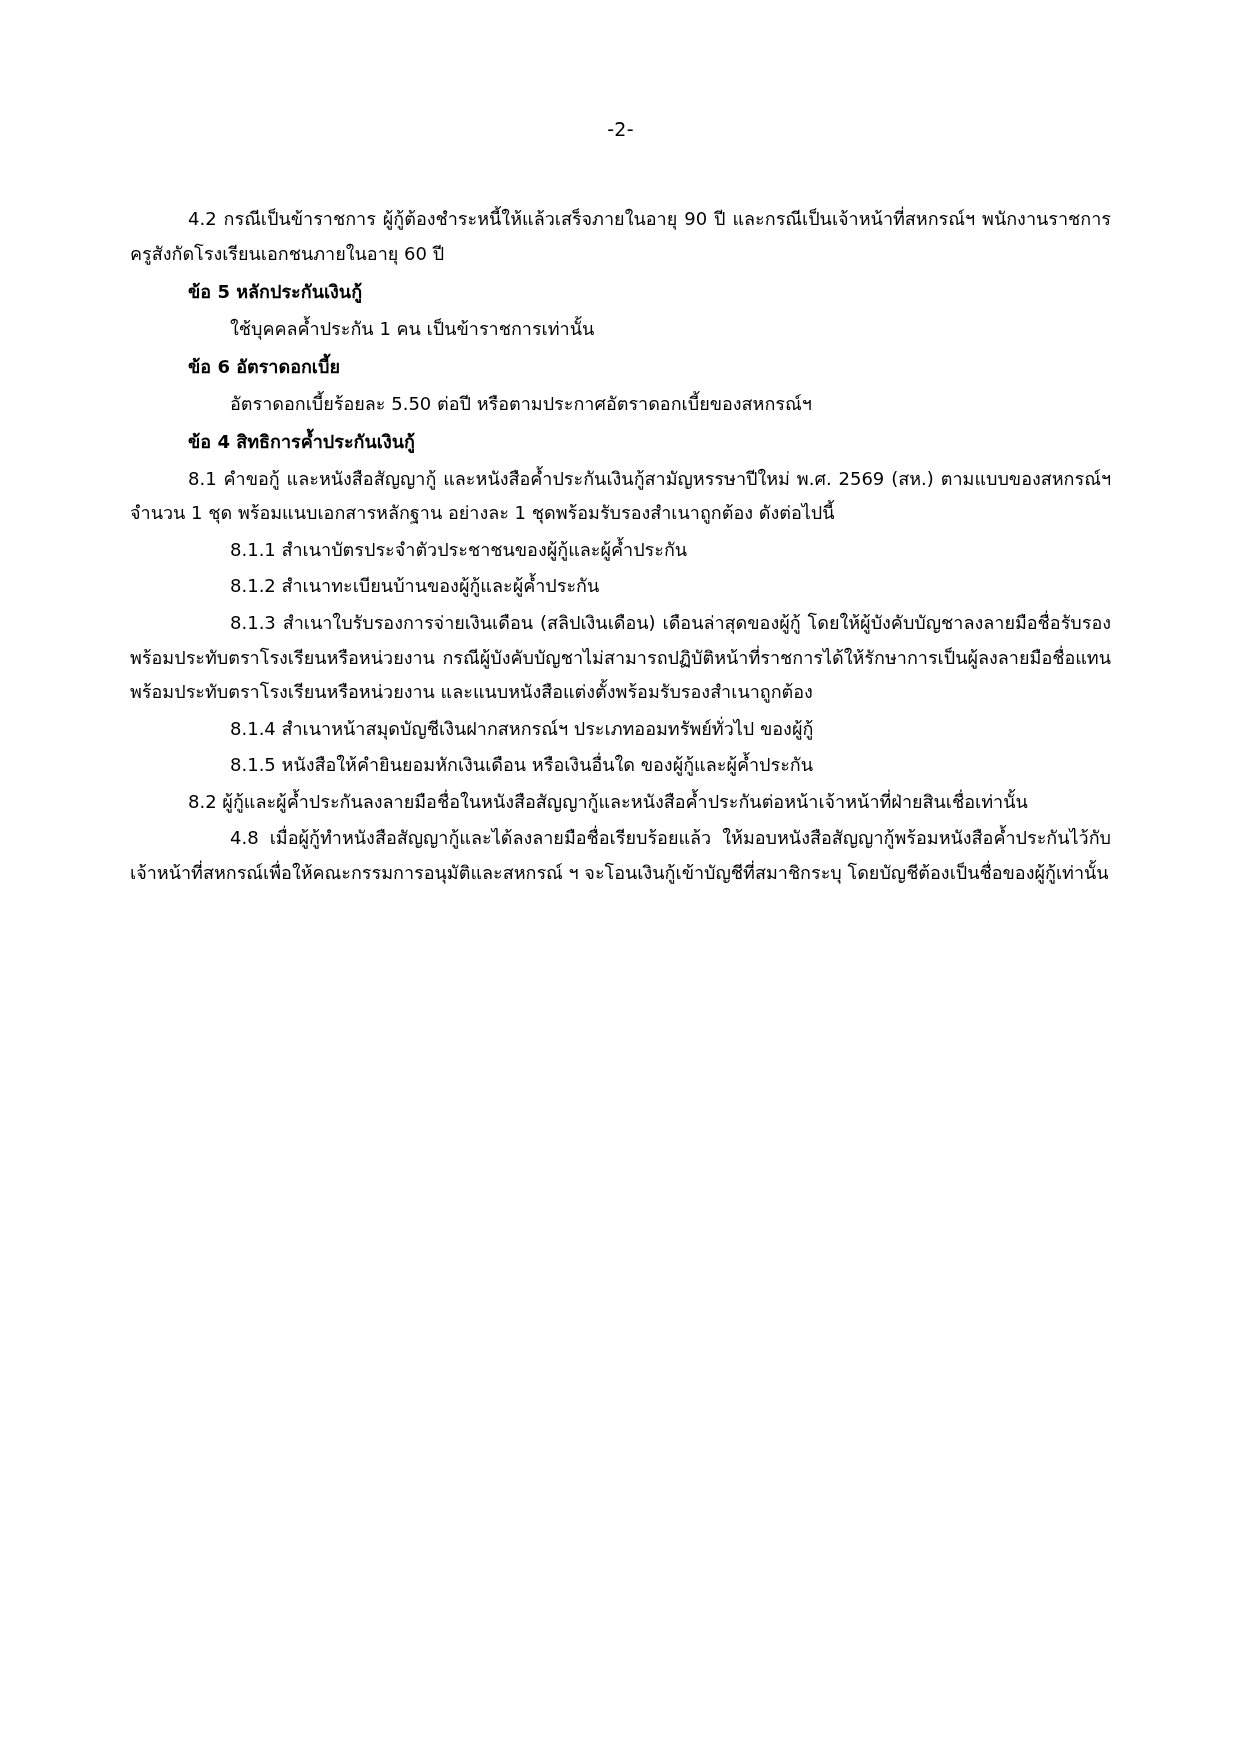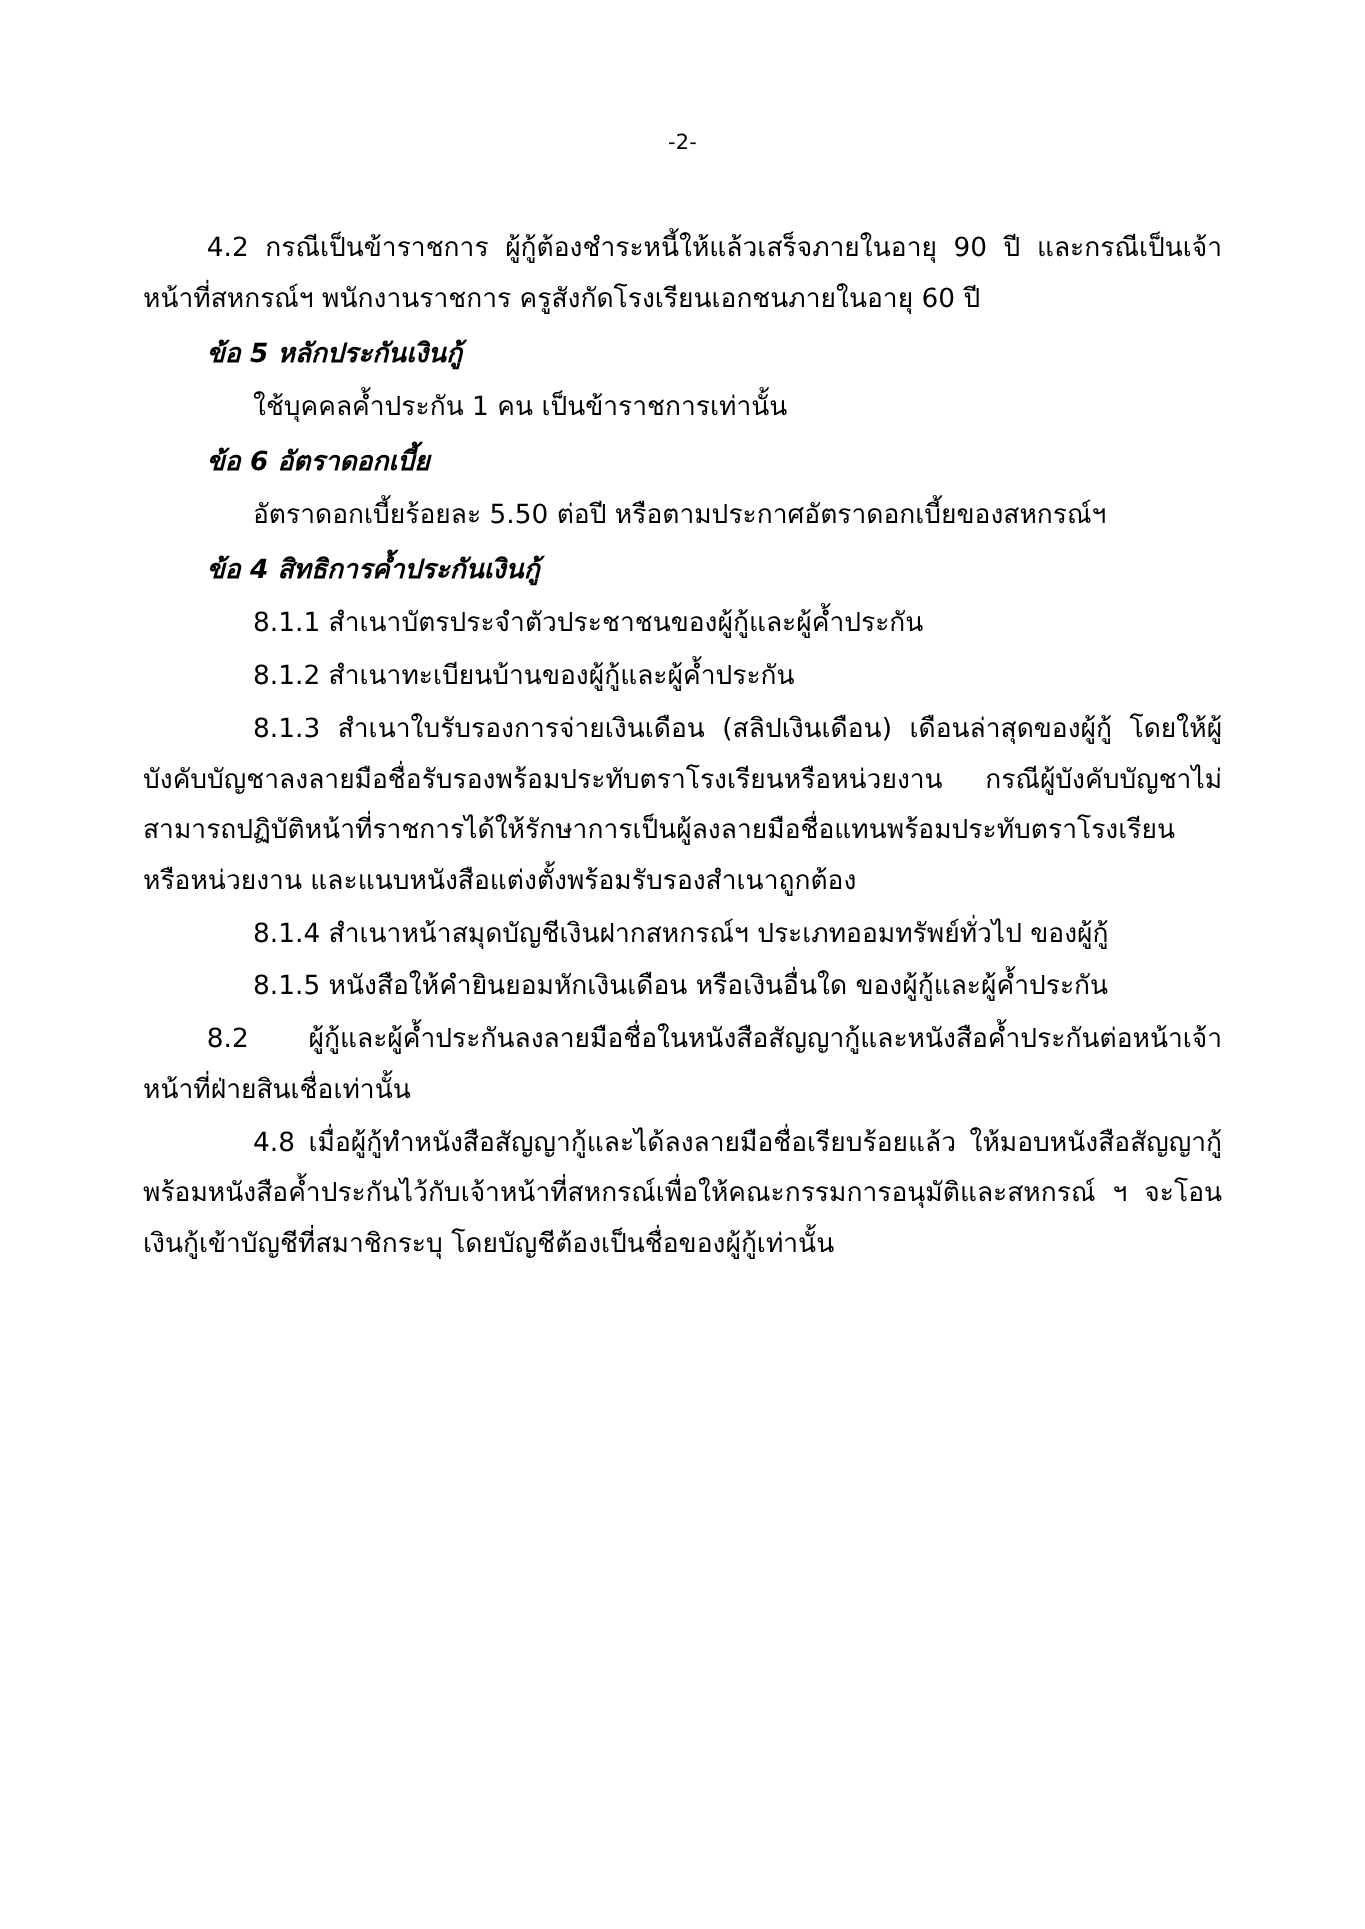--- a/index.html
+++ b/index.html
@@ -18,36 +18,35 @@
     font-family: "DejaVu Sans", "Liberation Sans", sans-serif;
     color: #000000;
   }
   .page-number {
     text-align: center;
     font-size: 19px;
     margin-bottom: 62px;
     letter-spacing: 0.2px;
   }
   .body-text {
-    font-size: 24px;
+    font-size: 18px;
     line-height: 1.92;
     text-align: justify;
     text-justify: inter-word;
   }
   p {
     margin: 0 0 2px 0;
   }
   .indent-1 { text-indent: 58px; }
   .indent-2 { text-indent: 100px; }
   .heading {
     font-weight: bold;
     margin-left: 58px;
     margin-top: 4px;
     margin-bottom: 2px;
-    font-style: italic;
   }
 </style>
 </head>
 <body>
 
 <div class="page">
 
   <div class="page-number">-2-</div>
 
   <div class="body-text">
@@ -59,20 +58,21 @@
     <p class="indent-2">ใช้บุคคลค้ำประกัน 1 คน เป็นข้าราชการเท่านั้น</p>
 
     <p class="heading">ข้อ 6 อัตราดอกเบี้ย</p>
 
     <p class="indent-2">อัตราดอกเบี้ยร้อยละ 5.50 ต่อปี หรือตามประกาศอัตราดอกเบี้ยของสหกรณ์ฯ</p>
 
     <p class="heading">ข้อ 4 สิทธิการค้ำประกันเงินกู้</p>
 
 
 
+    <p class="indent-1">8.1 คำขอกู้ และหนังสือสัญญากู้ และหนังสือค้ำประกันเงินกู้สามัญหรรษาปีใหม่ พ.ศ. 2569 (สห.) ตามแบบของสหกรณ์ฯ จำนวน 1 ชุด พร้อมแนบเอกสารหลักฐาน อย่างละ 1 ชุดพร้อมรับรองสำเนาถูกต้อง ดังต่อไปนี้</p>
 
     <p class="indent-2">8.1.1 สำเนาบัตรประจำตัวประชาชนของผู้กู้และผู้ค้ำประกัน</p>
 
     <p class="indent-2">8.1.2 สำเนาทะเบียนบ้านของผู้กู้และผู้ค้ำประกัน</p>
 
     <p class="indent-2">8.1.3 สำเนาใบรับรองการจ่ายเงินเดือน (สลิปเงินเดือน) เดือนล่าสุดของผู้กู้ โดยให้ผู้บังคับบัญชาลงลายมือชื่อรับรองพร้อมประทับตราโรงเรียนหรือหน่วยงาน กรณีผู้บังคับบัญชาไม่สามารถปฏิบัติหน้าที่ราชการได้ให้รักษาการเป็นผู้ลงลายมือชื่อแทนพร้อมประทับตราโรงเรียนหรือหน่วยงาน และแนบหนังสือแต่งตั้งพร้อมรับรองสำเนาถูกต้อง</p>
 
     <p class="indent-2">8.1.4 สำเนาหน้าสมุดบัญชีเงินฝากสหกรณ์ฯ ประเภทออมทรัพย์ทั่วไป ของผู้กู้</p>
 
     <p class="indent-2">8.1.5 หนังสือให้คำยินยอมหักเงินเดือน หรือเงินอื่นใด ของผู้กู้และผู้ค้ำประกัน</p>

